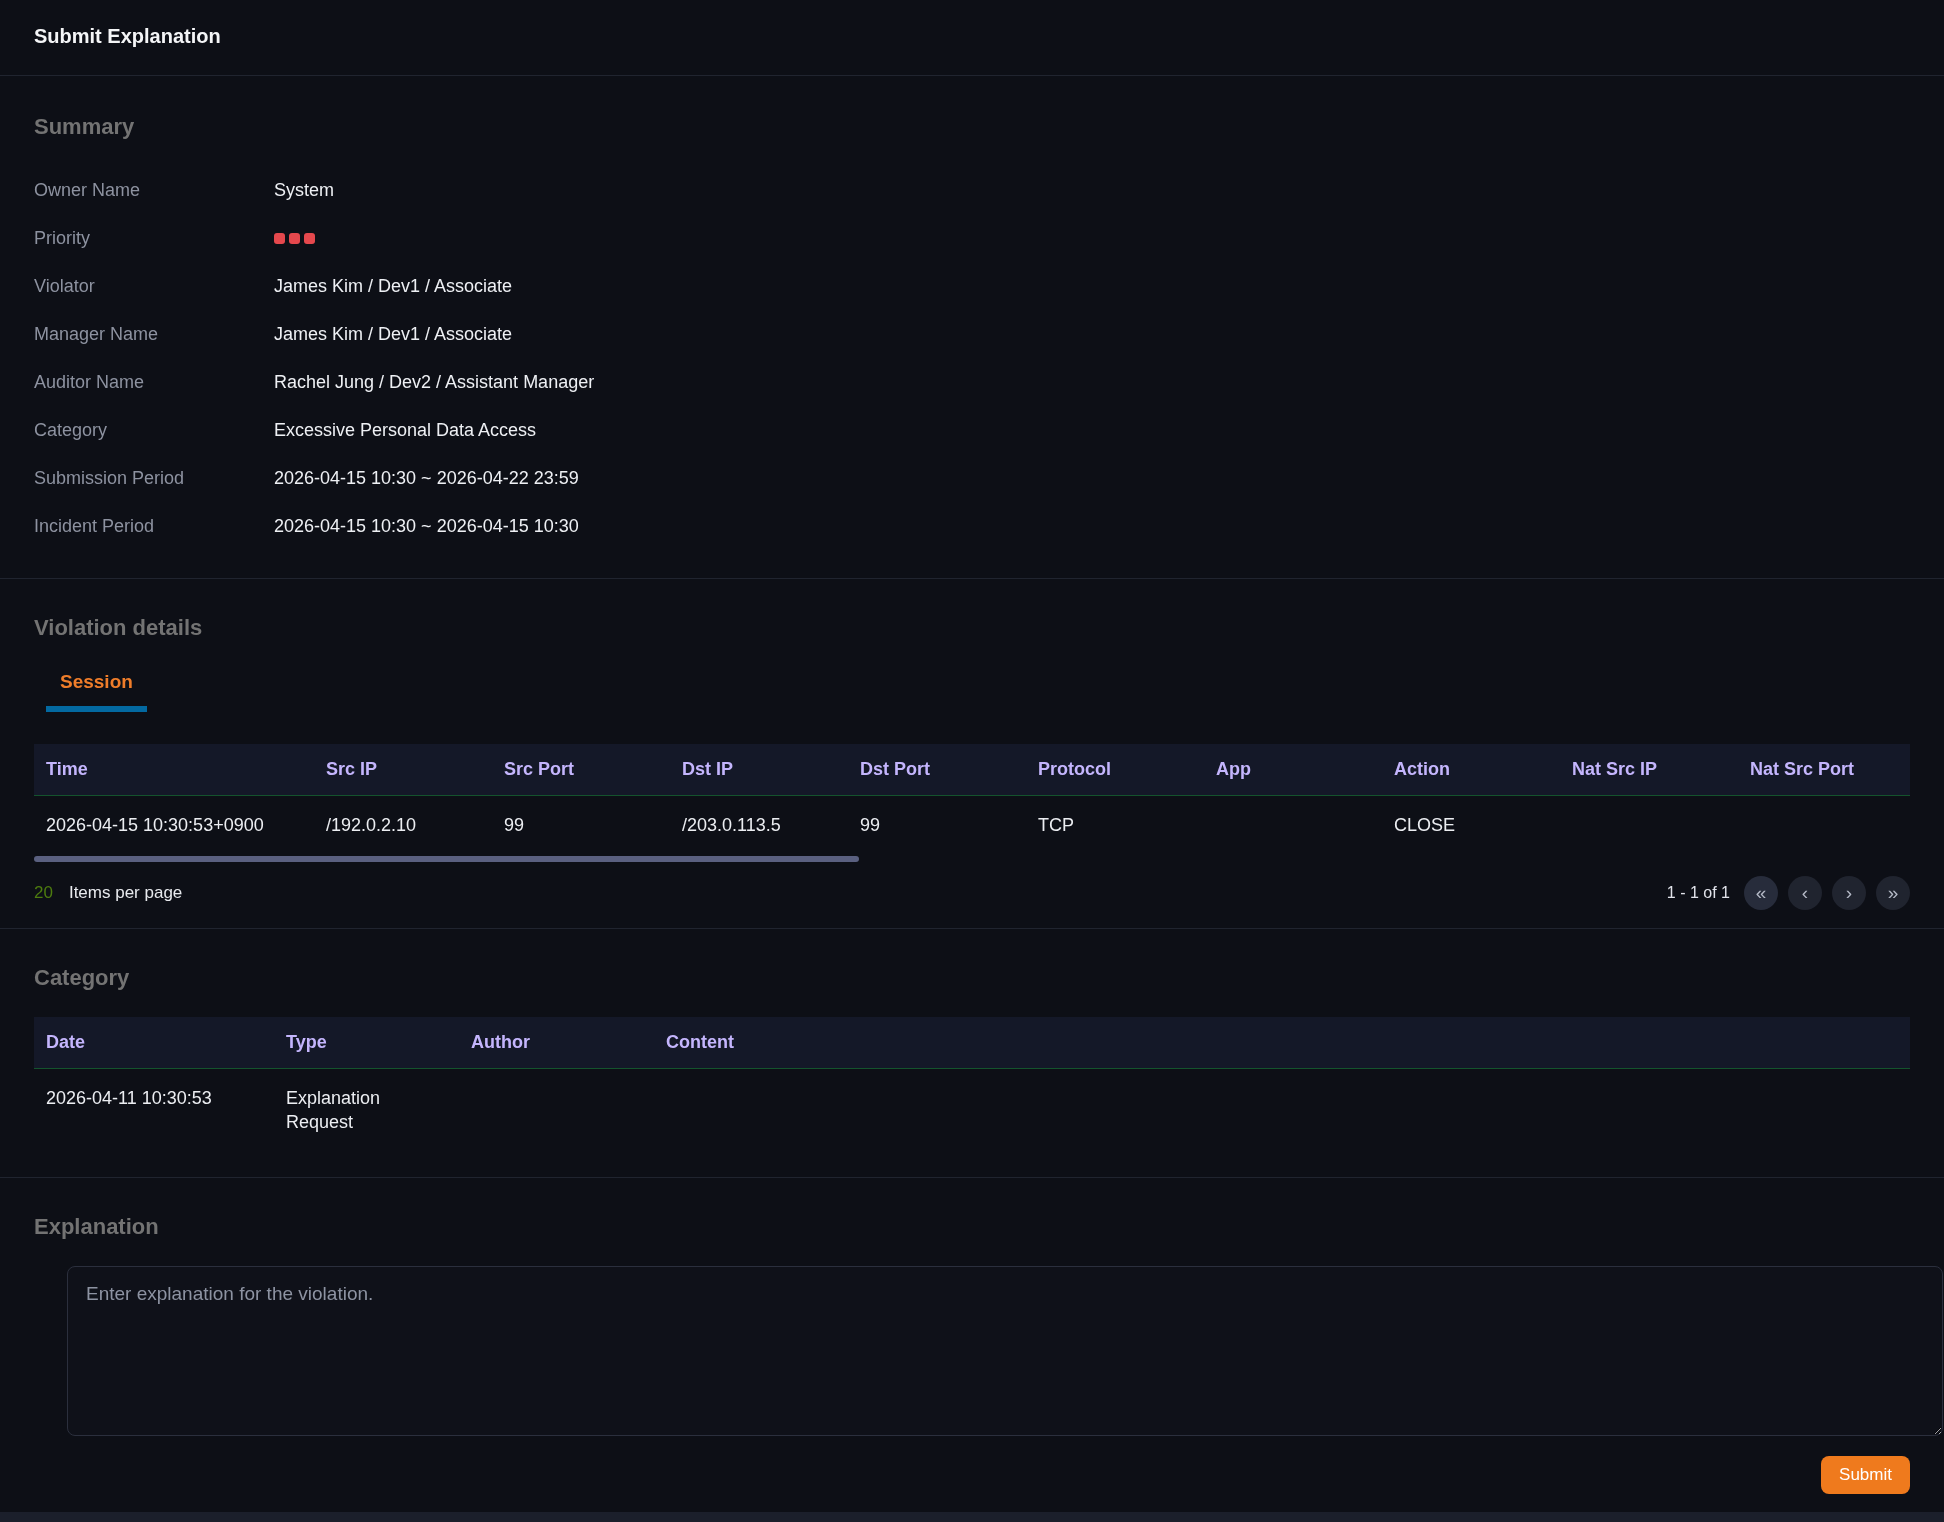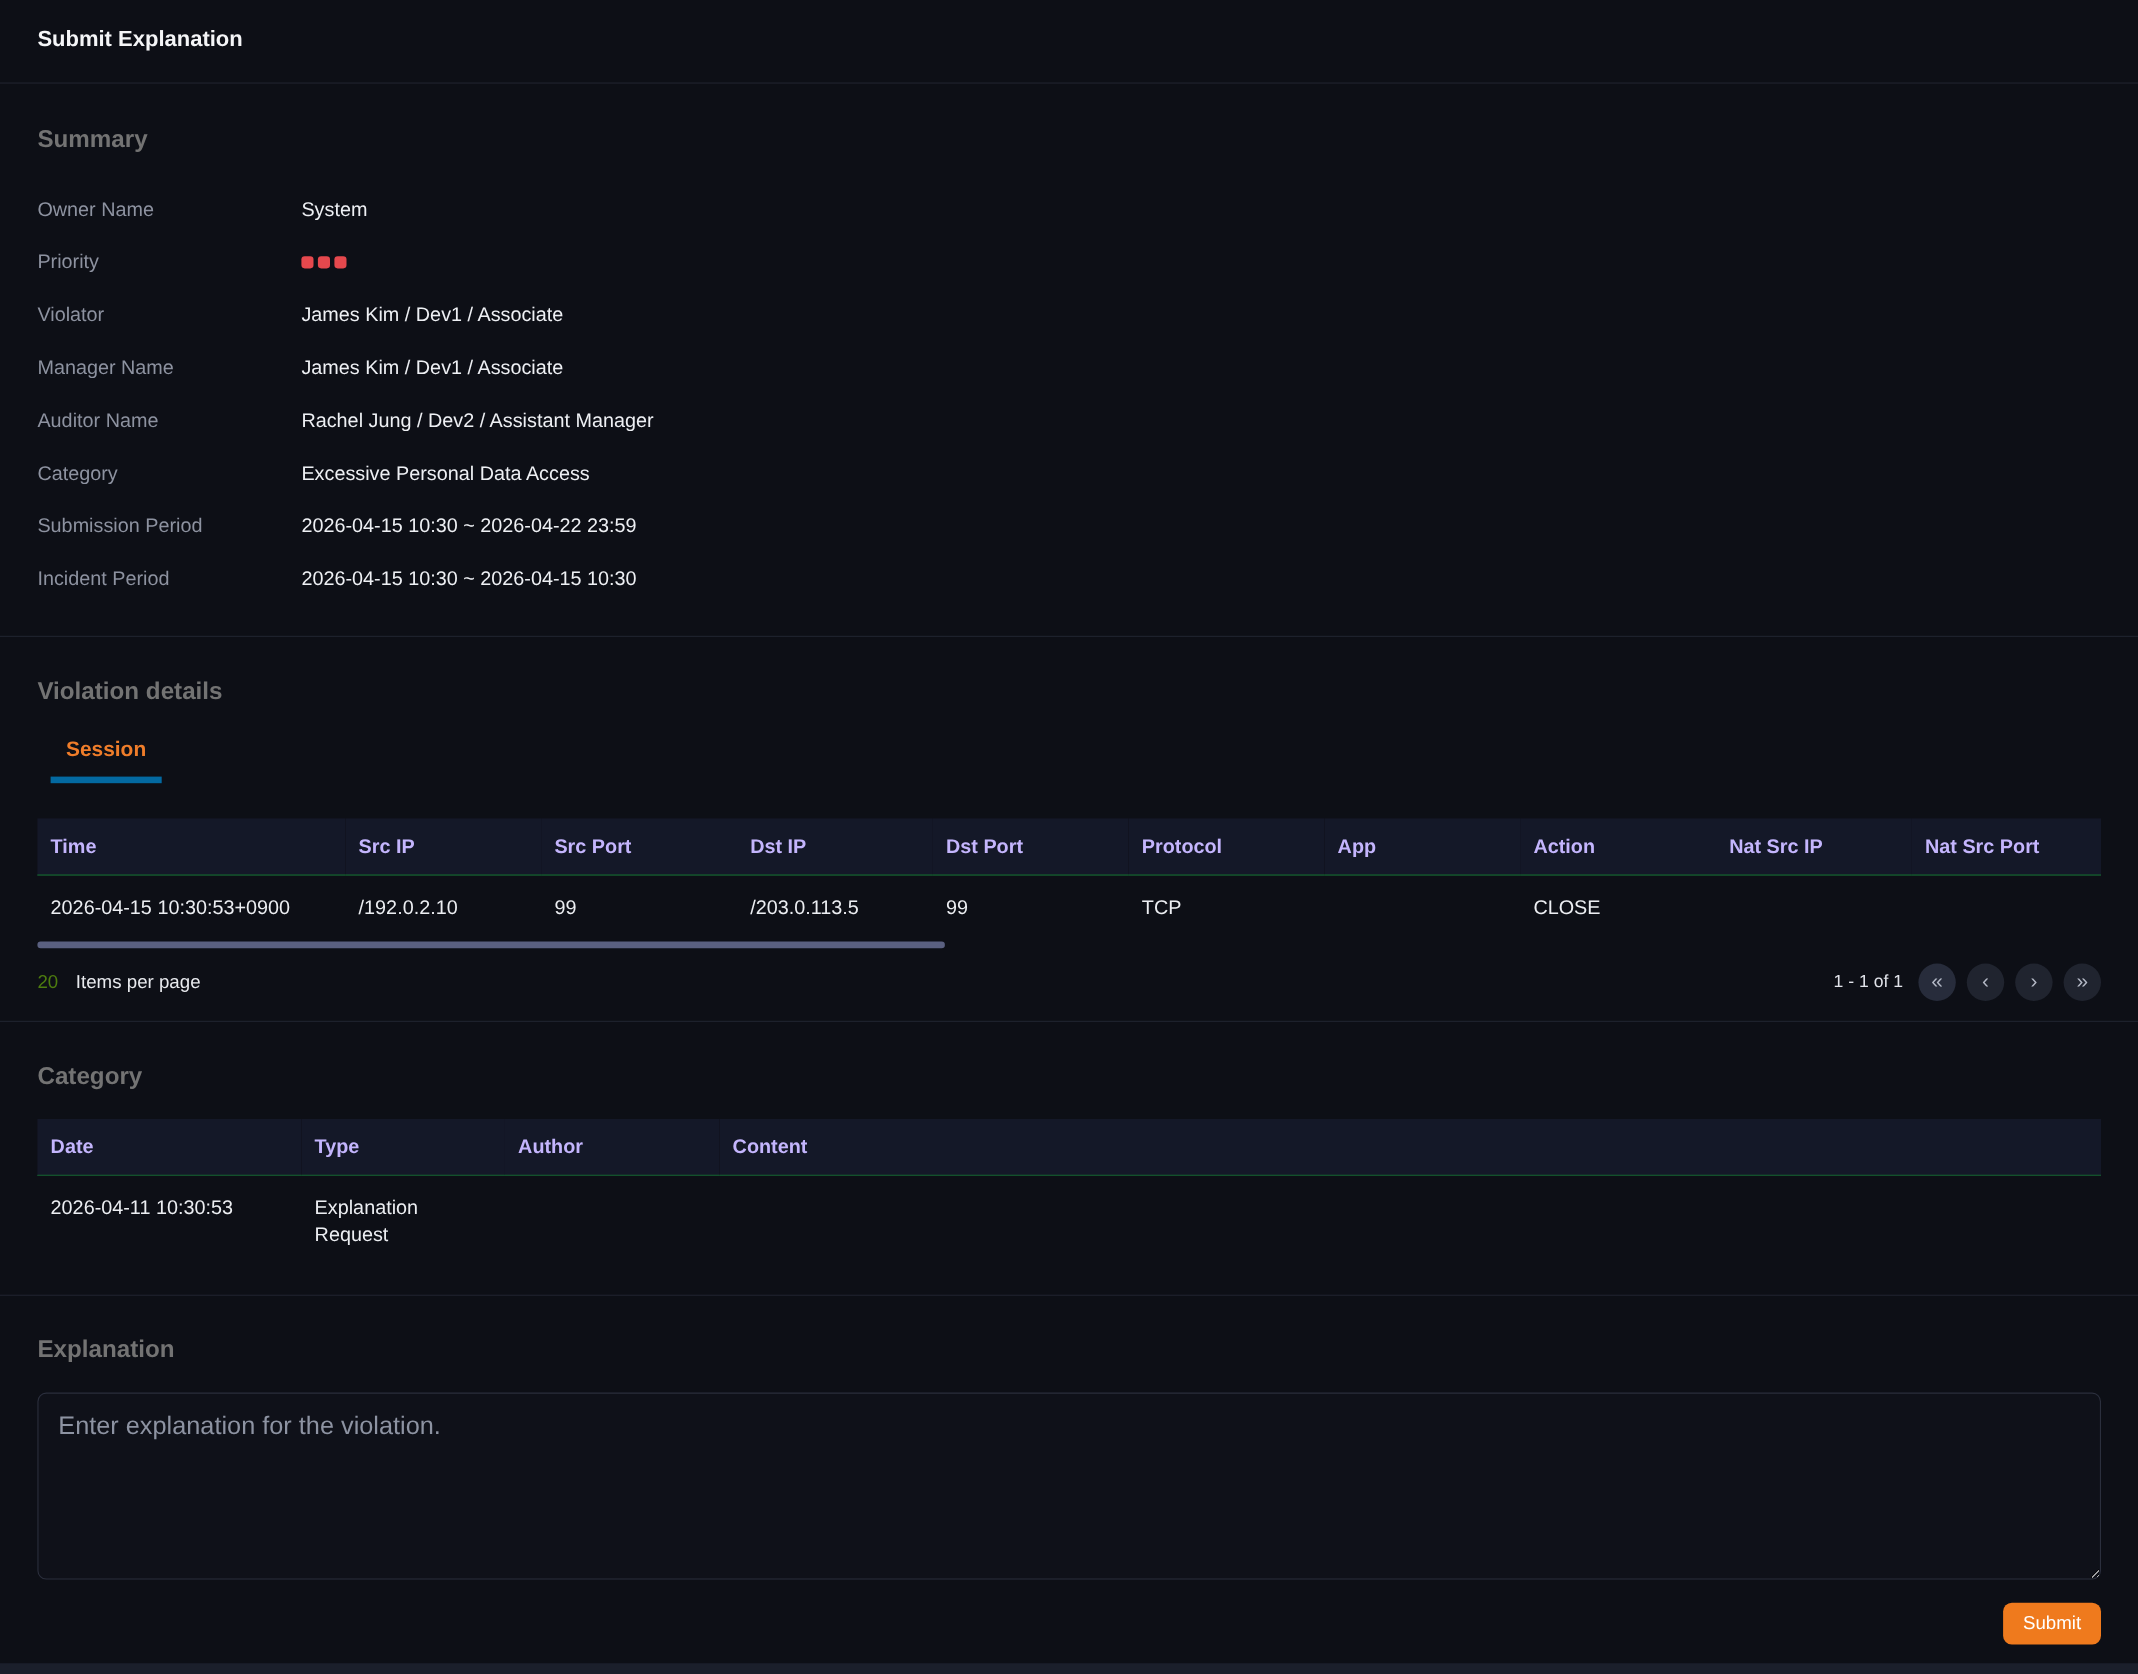--- a/index.html
+++ b/index.html
@@ -160,25 +160,26 @@
   .history-wrap { padding-bottom: 26px; }
 
   
   .explanation-textarea {
     width: 100%;
     height: 170px;
     background: #0f1119;
     border: 1px solid #2b2f3d;
     border-radius: 8px;
     padding: 16px 18px;
-    font-size: 23px;
+    font-size: 19px;
     color: #e8eaee;
     font-family: "Liberation Sans", sans-serif;
     resize: vertical;
     outline: none;
+    margin-left: 33px;
   }
   .explanation-textarea::placeholder { color: #8d93a2; }
   .submit-row {
     display: flex;
     justify-content: flex-end;
     margin-top: 16px;
     padding-bottom: 24px;
   }
   .submit-button {
     background: #ef7a1d;

